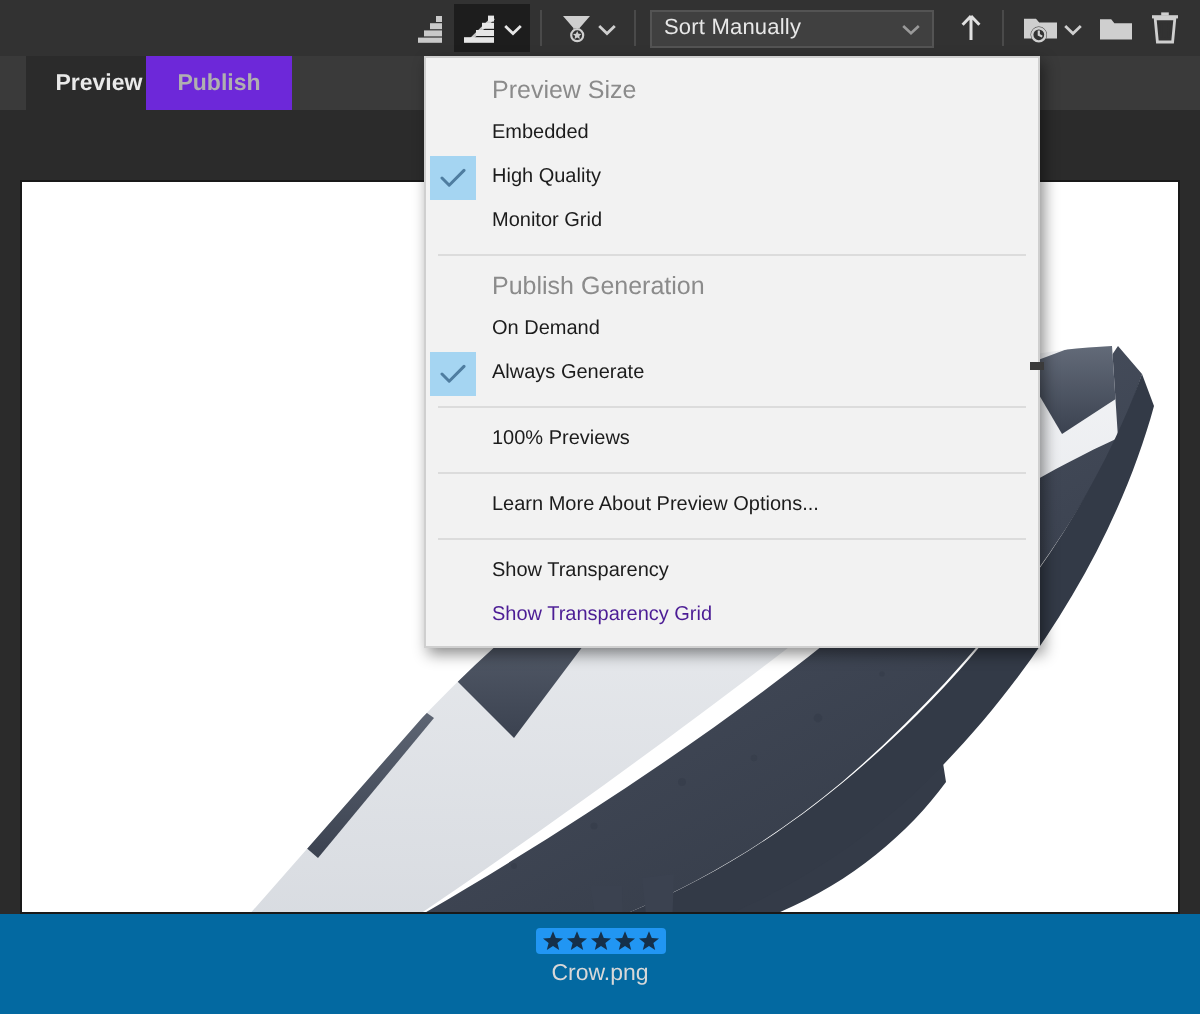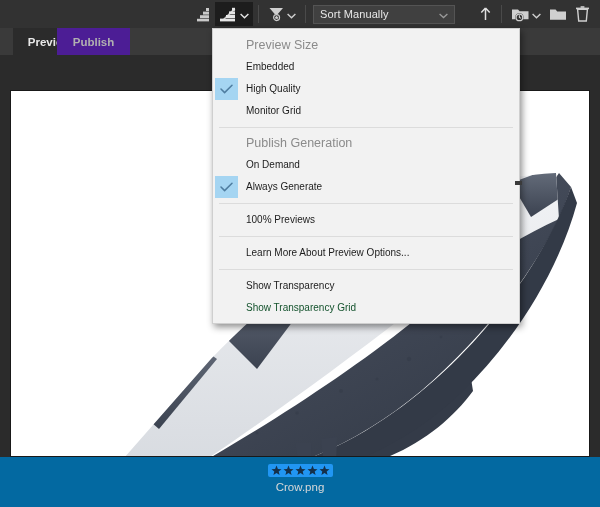--- a/index.html
+++ b/index.html
@@ -37,41 +37,41 @@
   .chev { margin-left: 2px; }
 
   
   .sort-select {
     position: relative;
     width: 142px; height: 19px;
     background: #404040;
     border: 1px solid #545454;
     display: flex; align-items: center;
     padding: 0 6px;
-    margin: 0 20px 0 2px;
+    margin: 0 8px 0 2px;
   }
   .sort-select .lbl {
     color: #e8e8e8; font-size: 11px; letter-spacing: .1px;
     flex: 1; white-space: nowrap; overflow: hidden;
   }
 
   
   .tabbar {
     position: absolute; left: 0; top: 28px;
     width: 600px; height: 27px;
     background: #3a3a3a;
   }
   .tab {
     position: absolute; top: 0; height: 27px;
     display: flex; align-items: center; justify-content: center;
     font-size: 11.5px; font-weight: bold;
     cursor: default;
   }
   .tab.sel { left: 0; width: 73px; background: #2b2b2b; color: #e9e9e9; margin-left: 13px; }
-  .tab.unsel { left: 57px; width: 73px; background: #4c1d95; color: #b0b0b0; }
+  .tab.unsel { left: 73px; width: 73px; background: #6d28d9; color: #b0b0b0; }
 
   
   .canvas-wrap {
     position: absolute; left: 10px; top: 90px;
     width: 580px; height: 367px;
     background: #ffffff;
     border: 1px solid #191919;
     overflow: hidden;
   }
   .bird { position: absolute; left: 0; top: 0; width: 580px; height: 367px; }
@@ -111,21 +111,21 @@
     padding-left: 33px;
     color: #8b8b8b; font-size: 12.5px;
   }
   .menu-item {
     position: relative;
     height: 22px; line-height: 22px;
     padding-left: 33px;
     color: #1c1c1c; font-size: 10px;
     cursor: default;
   }
-  .menu-item.disabled { color: #14532d; }
+  .menu-item.disabled { color: #4c1d95; }
   .menu-sep {
     height: 1px; background: #dcdcdc; margin: 5px 6px 5px 6px;
   }
   .check {
     position: absolute; left: 2px; top: 0px;
     width: 23px; height: 22px;
     background: #a5d5f2;
     display: flex; align-items: center; justify-content: center;
   }
   .check svg { display: block; }

